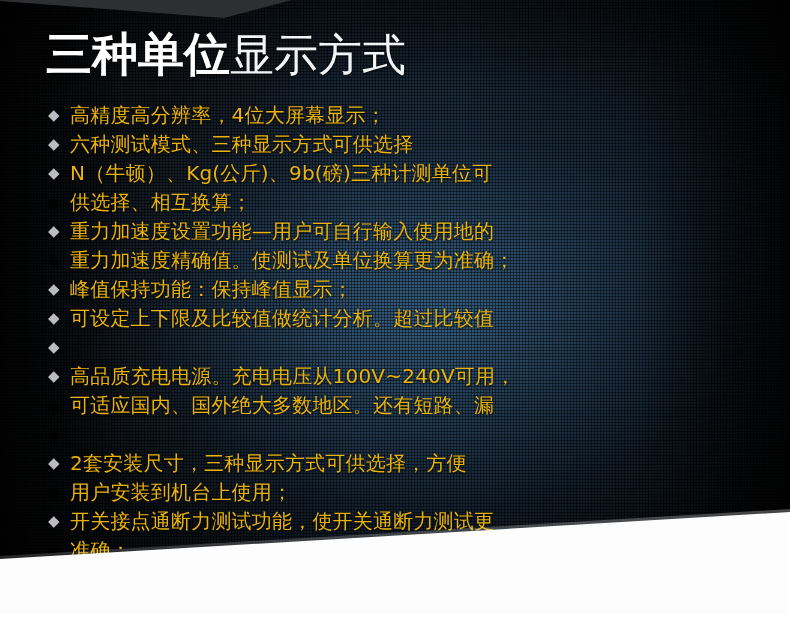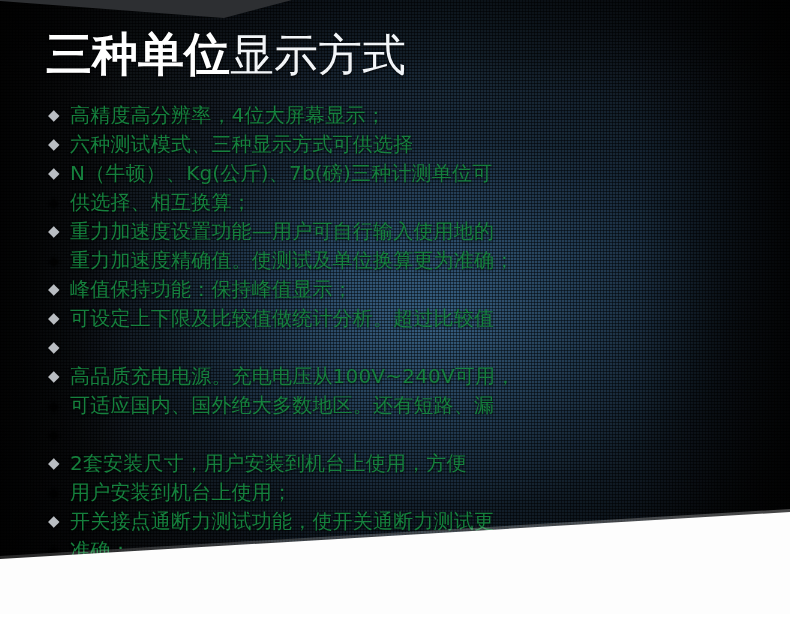--- a/index.html
+++ b/index.html
@@ -99,21 +99,21 @@
     width:22px;min-width:22px;
     color:#b9bdc2;
     font-size:15px;
     line-height:29px;
     text-align:left;
     text-shadow:0 1px 2px rgba(0,0,0,0.7);
   }
   .b-marker.blank{color:transparent;}
   .b-text{
     font-size:20px;
-    color:#15803d;
+    color:#eab308;
     letter-spacing:0.2px;
     text-shadow:0 1px 3px rgba(0,0,0,0.85);
   }
 </style>
 </head>
 <body>
 
 <div class="poster">
 
   <div class="bg-base"></div>
@@ -138,21 +138,21 @@
         </div>
         <div class="b-item">
           <div class="b-line">
             <span class="b-marker">◆</span>
             <span class="b-text">六种测试模式、三种显示方式可供选择</span>
           </div>
         </div>
         <div class="b-item">
           <div class="b-line">
             <span class="b-marker">◆</span>
-            <span class="b-text">N（牛顿）、Kg(公斤)、7b(磅)三种计测单位可</span>
+            <span class="b-text">N（牛顿）、Kg(公斤)、9b(磅)三种计测单位可</span>
           </div>
           <div class="b-line">
             <span class="b-marker blank">◆</span>
             <span class="b-text">供选择、相互换算；</span>
           </div>
         </div>
         <div class="b-item">
           <div class="b-line">
             <span class="b-marker">◆</span>
             <span class="b-text">重力加速度设置功能—用户可自行输入使用地的</span>
@@ -188,21 +188,21 @@
             <span class="b-marker blank">◆</span>
             <span class="b-text">可适应国内、国外绝大多数地区。还有短路、漏</span>
           </div>
           <div class="b-line">
             <span class="b-marker blank">◆</span>
           </div>
         </div>
         <div class="b-item">
           <div class="b-line">
             <span class="b-marker">◆</span>
-            <span class="b-text">2套安装尺寸，用户安装到机台上使用，方便</span>
+            <span class="b-text">2套安装尺寸，三种显示方式可供选择，方便</span>
           </div>
           <div class="b-line">
             <span class="b-marker blank">◆</span>
             <span class="b-text">用户安装到机台上使用；</span>
           </div>
         </div>
         <div class="b-item">
           <div class="b-line">
             <span class="b-marker">◆</span>
             <span class="b-text">开关接点通断力测试功能，使开关通断力测试更</span>

